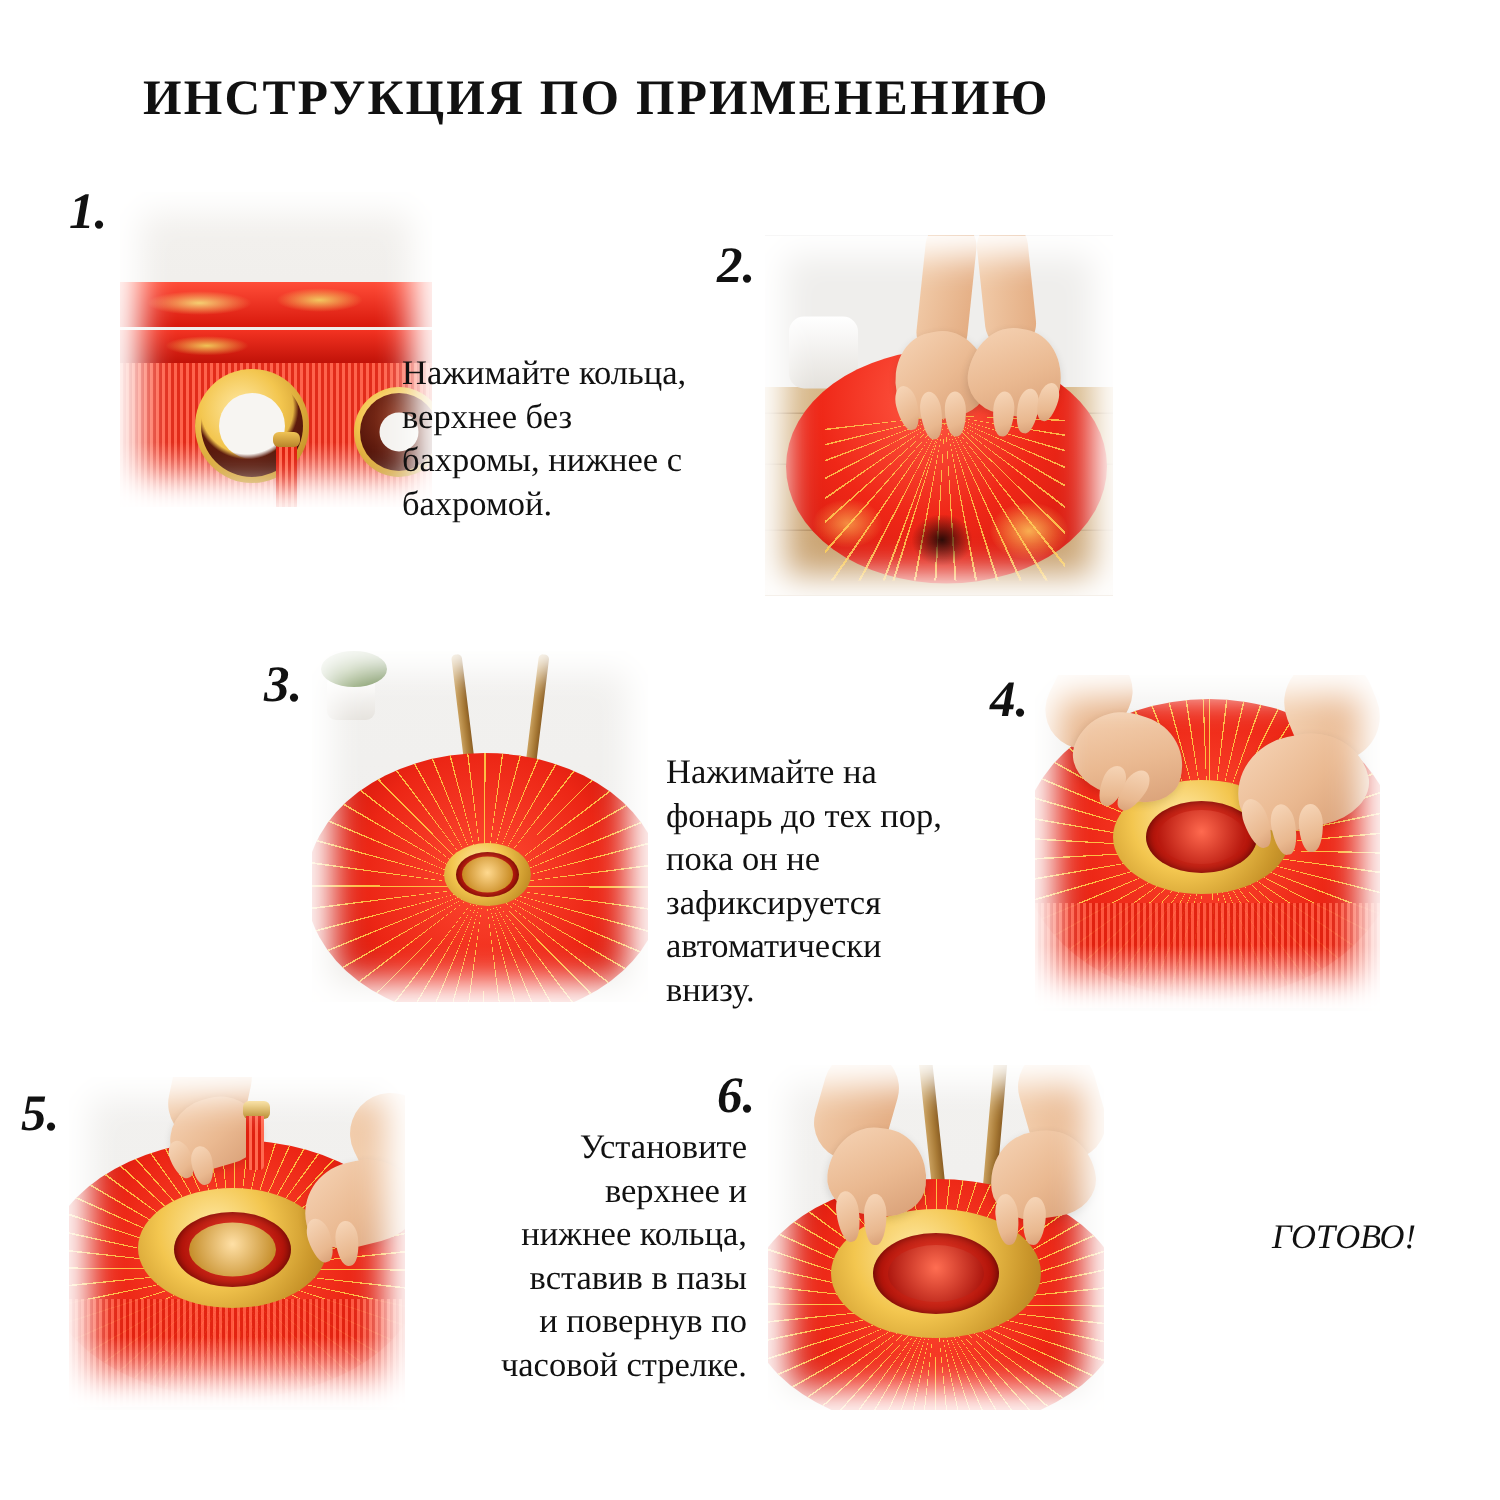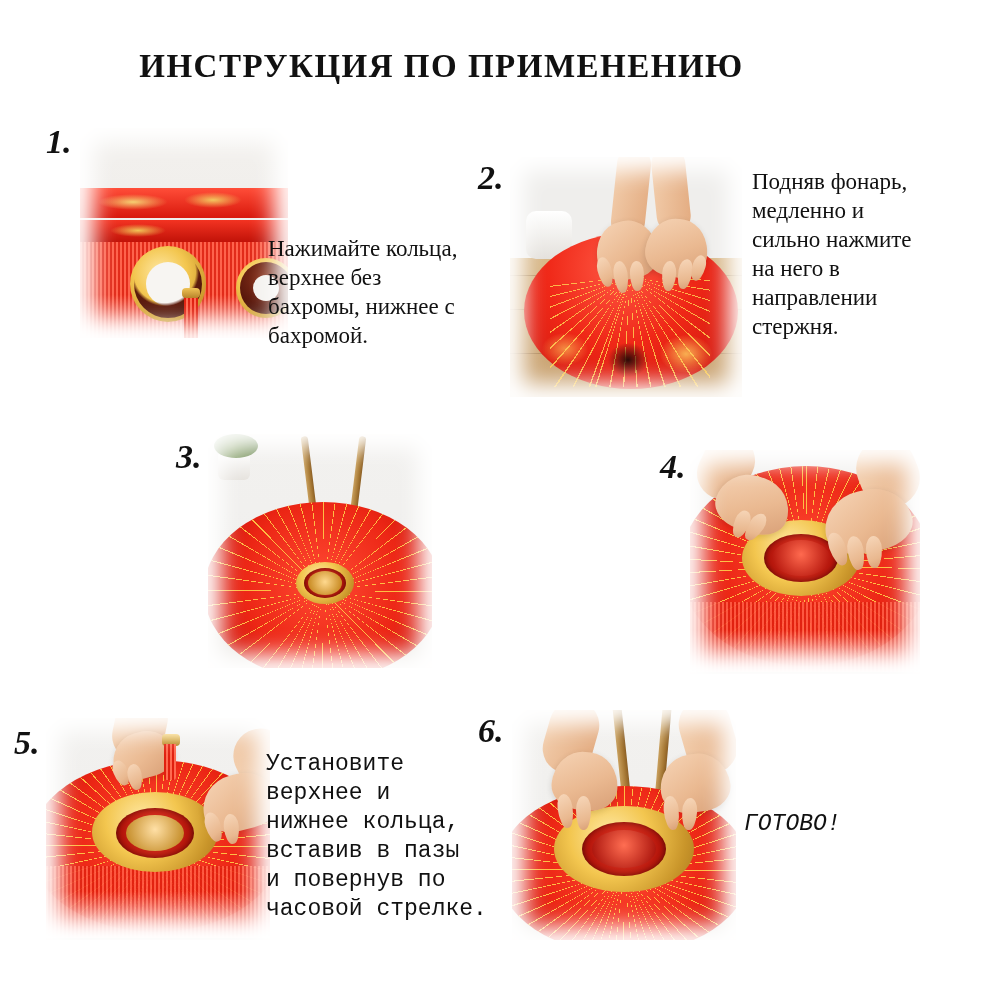--- a/index.html
+++ b/index.html
@@ -20,41 +20,40 @@
     position: absolute;
     top: 48px;
     left: 0;
     width: 795px;
     text-align: center;
     font-family: "Liberation Serif", "DejaVu Serif", serif;
     font-weight: bold;
     font-size: 33px;
     letter-spacing: 1.5px;
     color: #111111;
-    padding-left: 44px;
   }
 
   .step-num {
     position: absolute;
     font-family: "Liberation Serif", "DejaVu Serif", serif;
     font-weight: bold;
     font-style: italic;
     font-size: 34px;
     color: #111111;
   }
 
   .caption {
     position: absolute;
     font-family: "Liberation Serif", "DejaVu Serif", serif;
     font-size: 23px;
     line-height: 29px;
     color: #111111;
     white-space: pre-line;
   }
-  .caption.center { text-align: left; font-family: Liberation Mono, monospace; }
+  .caption.center { text-align: right; }
 
   
   .photo {
     position: absolute;
     overflow: hidden;
     background: #f4f4f4;
   }
   .photo .inner { position: absolute; inset: 0; }
 
   
@@ -198,26 +197,20 @@
       <div class="finger" style="left:88px; top:100px; width:14px; height:30px; transform:rotate(-14deg);"></div>
       <div class="finger" style="left:104px; top:104px; width:14px; height:32px; transform:rotate(-8deg);"></div>
       <div class="finger" style="left:120px; top:104px; width:14px; height:30px; transform:rotate(-2deg);"></div>
       <div class="finger" style="left:152px; top:104px; width:14px; height:30px; transform:rotate(4deg);"></div>
       <div class="finger" style="left:168px; top:102px; width:14px; height:30px; transform:rotate(10deg);"></div>
       <div class="finger" style="left:182px; top:98px; width:13px; height:26px; transform:rotate(16deg);"></div>
       <div class="fade"></div>
     </div>
   </div>
 
-  <div class="caption" style="left:752px; top:167px; width:228px;">Подняв фонарь,
-медленно и
-сильно нажмите
-на него в
-направлении
-стержня.</div>
 
   <div class="step-num" style="left:176px; top:438px;">3.</div>
 
   <div class="photo" style="left:208px; top:434px; width:224px; height:234px;">
     <div class="inner">
       <div class="wallfloor-c"></div>
 
       <div style="position:absolute; left:10px; top:16px; width:32px; height:30px; border-radius:6px; background:linear-gradient(#ffffff,#e6e3de);"></div>
       <div style="position:absolute; left:6px; top:0px; width:44px; height:24px; border-radius:50%; background:radial-gradient(circle at 40% 50%, #9bb07f, #6e8a55);"></div>
 
@@ -229,20 +222,26 @@
       <div style="position:absolute; left:-4px; top:68px; width:238px; height:178px; border-radius:50%; background:
            repeating-conic-gradient(from 0deg at 50% 50%, rgba(255,206,72,.9) 0deg 0.55deg, rgba(255,206,72,0) 0.55deg 7.5deg);"></div>
 
       <div class="ring-gold" style="left:88px; top:128px; width:58px; height:42px;"></div>
       <div class="hub" style="left:96px; top:134px; width:42px; height:30px;"></div>
       <div style="position:absolute; left:100px; top:137px; width:34px; height:24px; border-radius:50%; background:radial-gradient(circle at 50% 45%, #ffd98f 0%, #c7881f 80%);"></div>
       <div class="fade"></div>
     </div>
   </div>
 
+  <div class="caption" style="left:444px; top:500px; width:240px;">Нажимайте на
+фонарь до тех пор,
+пока он не
+зафиксируется
+автоматически
+внизу.</div>
 
   <div class="step-num" style="left:660px; top:448px;">4.</div>
 
   <div class="photo" style="left:690px; top:450px; width:230px; height:224px;">
     <div class="inner">
       <div class="wallfloor-c"></div>
 
       <div class="disc" style="left:-10px; top:16px; width:252px; height:200px;"></div>
       <div style="position:absolute; left:-10px; top:16px; width:252px; height:200px; border-radius:50%; background:
            repeating-conic-gradient(from 0deg at 50% 50%, rgba(255,206,72,.9) 0deg 0.55deg, rgba(255,206,72,0) 0.55deg 6.5deg);"></div>

